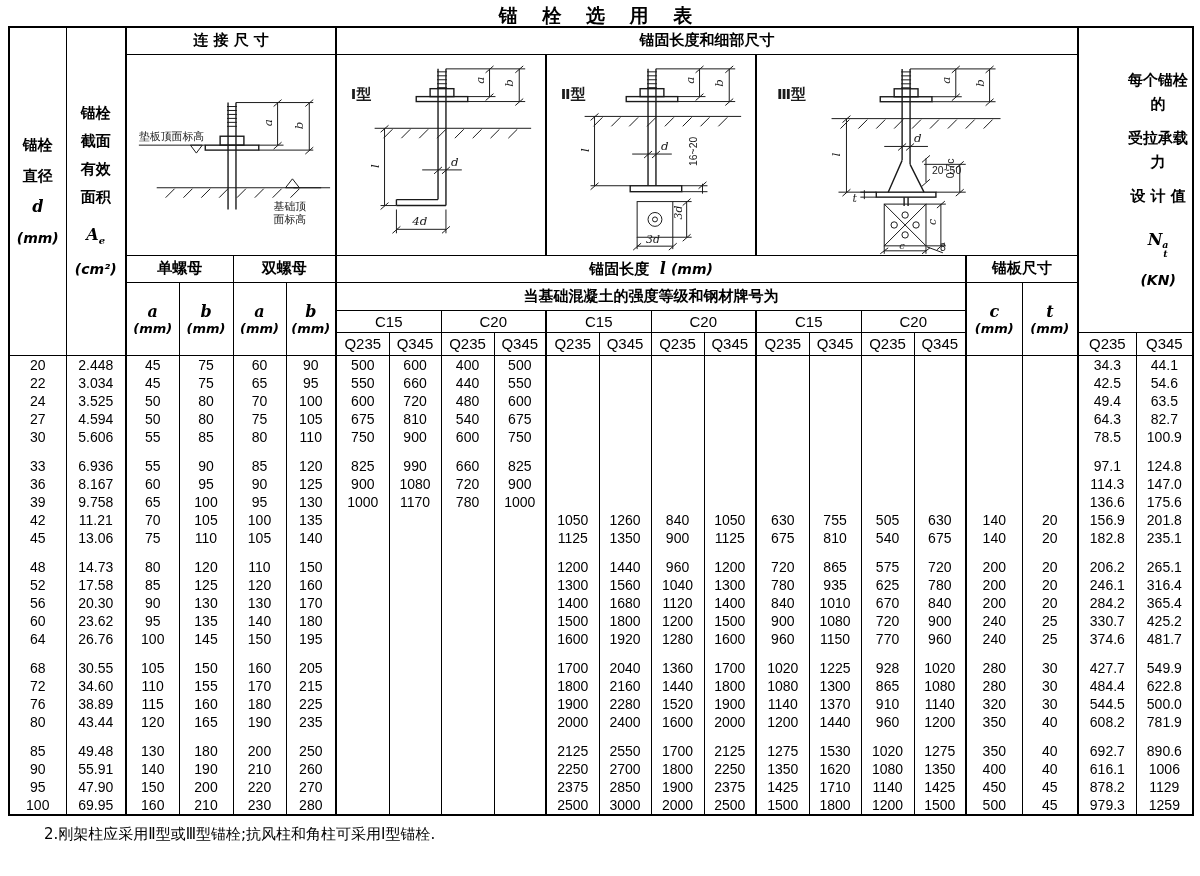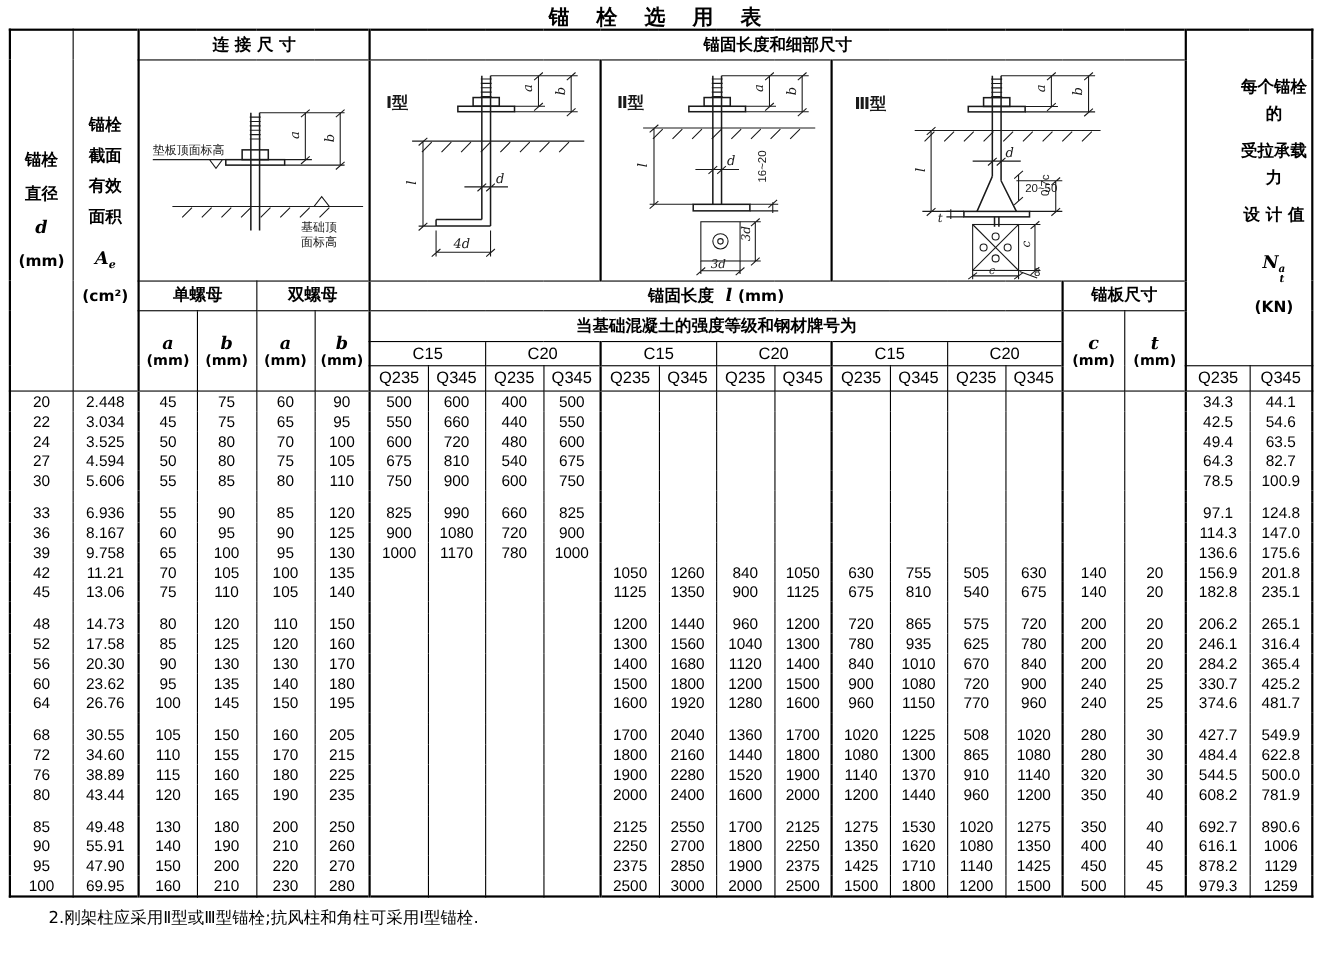--- a/index.html
+++ b/index.html
@@ -18,21 +18,21 @@
   tbody td{border-top:none;border-bottom:none;height:18px;font-size:14px;
            font-family:"Liberation Sans",sans-serif;}
   tr.spacer td{height:11px;}
   .tr2{border-right-width:2px !important;}
   .hr1{height:27px}.hr2{height:200px}.hr3{height:27px}
   .hr4{height:28px}.hr5{height:22px}.hr6{height:23px}
   .vstack{display:flex;flex-direction:column;align-items:center;justify-content:center;
           height:100%;font-weight:bold;}
   .vstack div{line-height:24px;}
   .it{font-family:"DejaVu Serif",serif;font-style:italic;font-weight:bold;font-size:16px;}
-  .unit{font-weight:bold;font-size:14px;}
+  .unit{font-weight:bold;font-size:14px;font-style:italic;}
   .ab-cell .it{font-size:16px;}
   .ab-cell .unit{font-size:13px;font-weight:bold;}
   .sym-line{margin-top:10px;}
   .ss{display:inline-flex;flex-direction:column;font-size:9.5px;line-height:9px;
       vertical-align:-3px;font-style:italic;font-family:"DejaVu Serif",serif;}
   .nt-head .vstack{row-gap:10px;padding-left:45px;}
   .dcol .vstack{row-gap:7px;}
   .aecol .vstack{row-gap:4px;}
   .diag{display:block;width:100%;height:200px;}
   svg .dln{stroke:#1a1a1a;stroke-width:1;fill:none;}
@@ -731,21 +731,21 @@
           <td></td>
           <td></td>
           <td></td>
           <td class="tr2"></td>
           <td>1700</td>
           <td>2040</td>
           <td>1360</td>
           <td class="tr2">1700</td>
           <td>1020</td>
           <td>1225</td>
-          <td>508</td>
+          <td>928</td>
           <td class="tr2">1020</td>
           <td>280</td>
           <td class="tr2">30</td>
           <td>427.7</td>
           <td>549.9</td>
         </tr>
         <tr>
           <td>72</td>
           <td class="tr2">34.60</td>
           <td>110</td>

